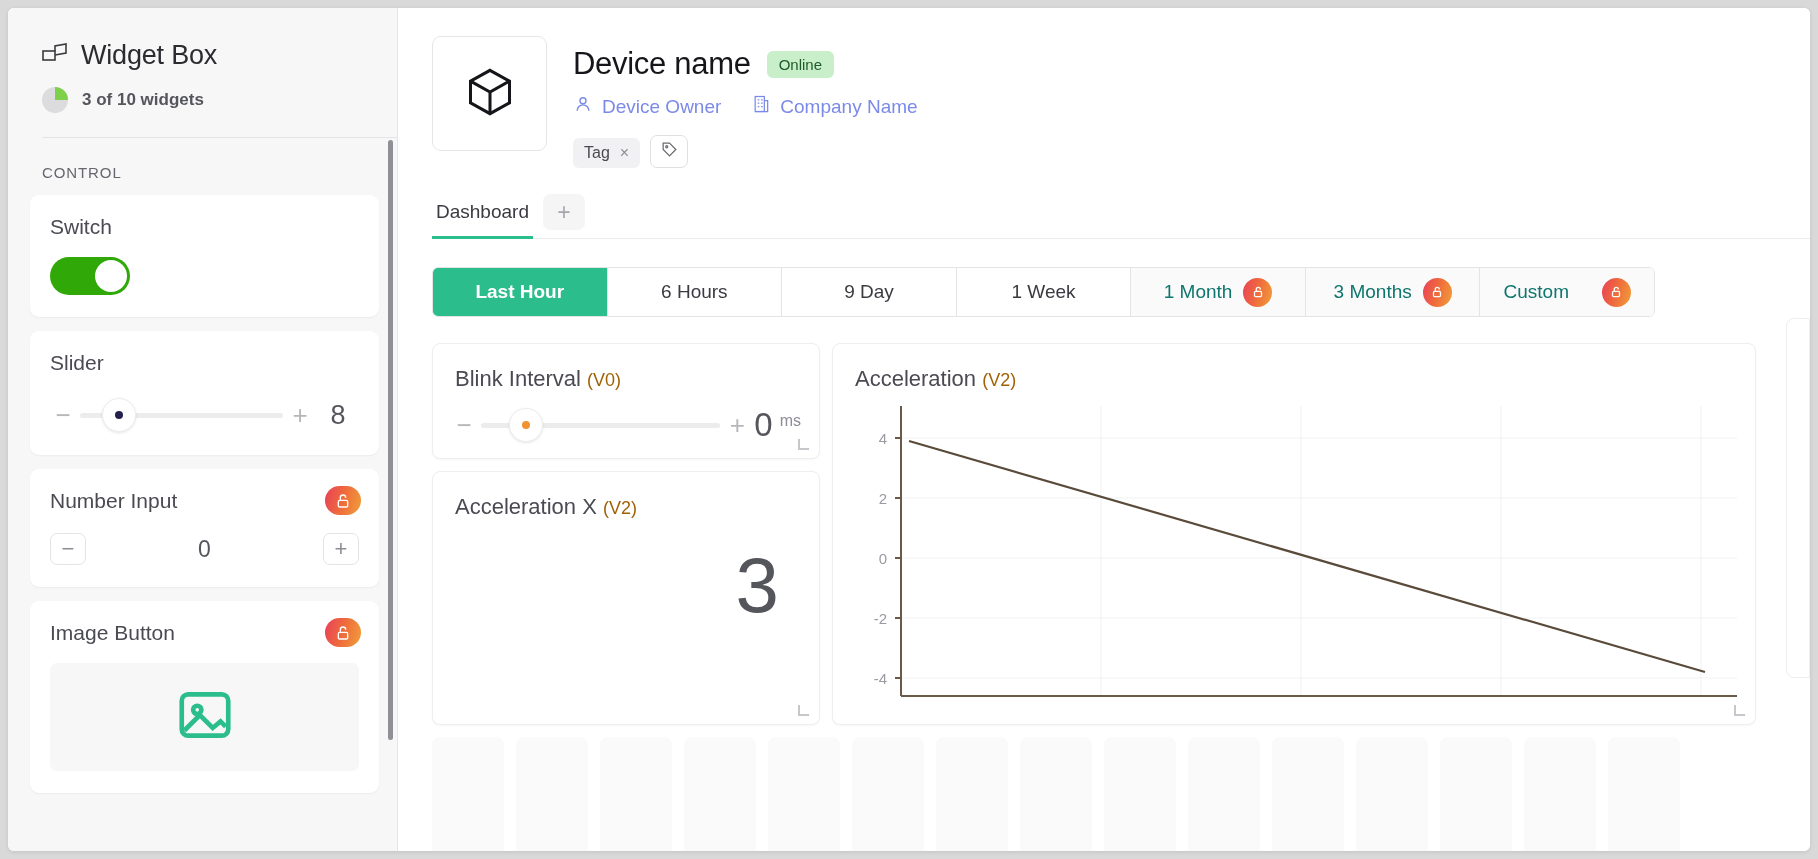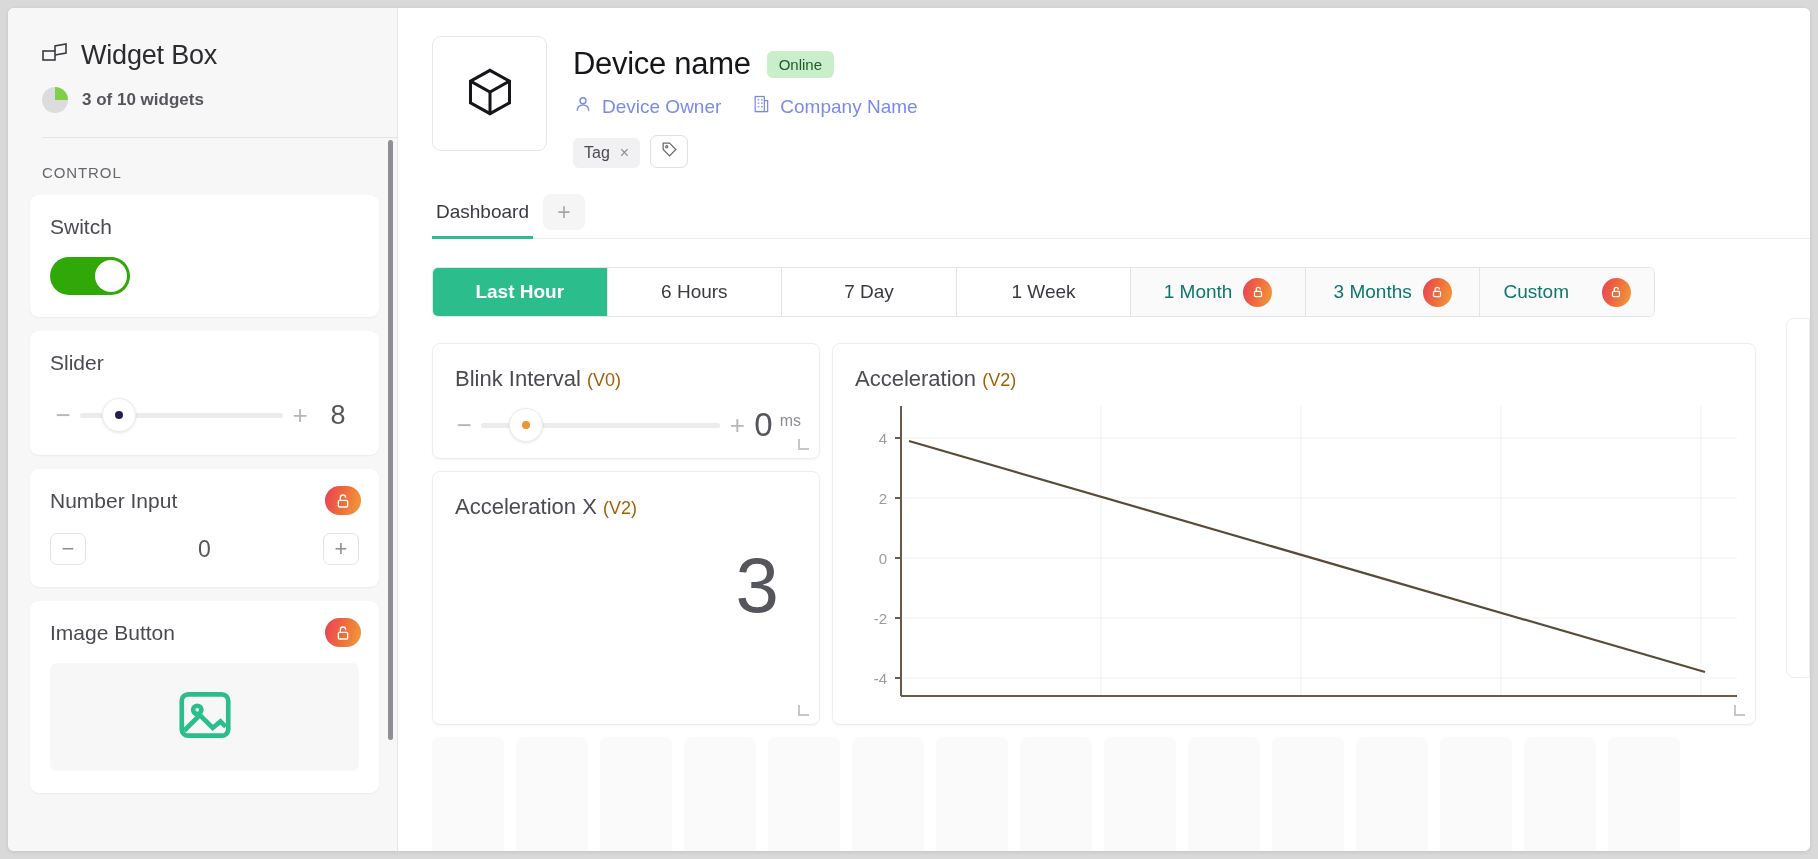--- a/index.html
+++ b/index.html
@@ -363,21 +363,21 @@
     </div>
 
     <div class="range-tabs">
       <div class="rt active">
         <span>Last Hour</span>
       </div>
       <div class="rt">
         <span>6 Hours</span>
       </div>
       <div class="rt">
-        <span>7 Day</span>
+        <span>9 Day</span>
       </div>
       <div class="rt">
         <span>1 Week</span>
       </div>
       <div class="rt locked">
         <span>1 Month</span>
         <span class="rt-lock">
           <svg viewBox="0 0 24 24" fill="none" stroke="#ffffff" stroke-width="2.2">
             <rect x="6" y="11" width="12" height="9" rx="2"></rect>
             <path d="M9 11 V7.5 a3.5 3.5 0 0 1 7 0"></path>

